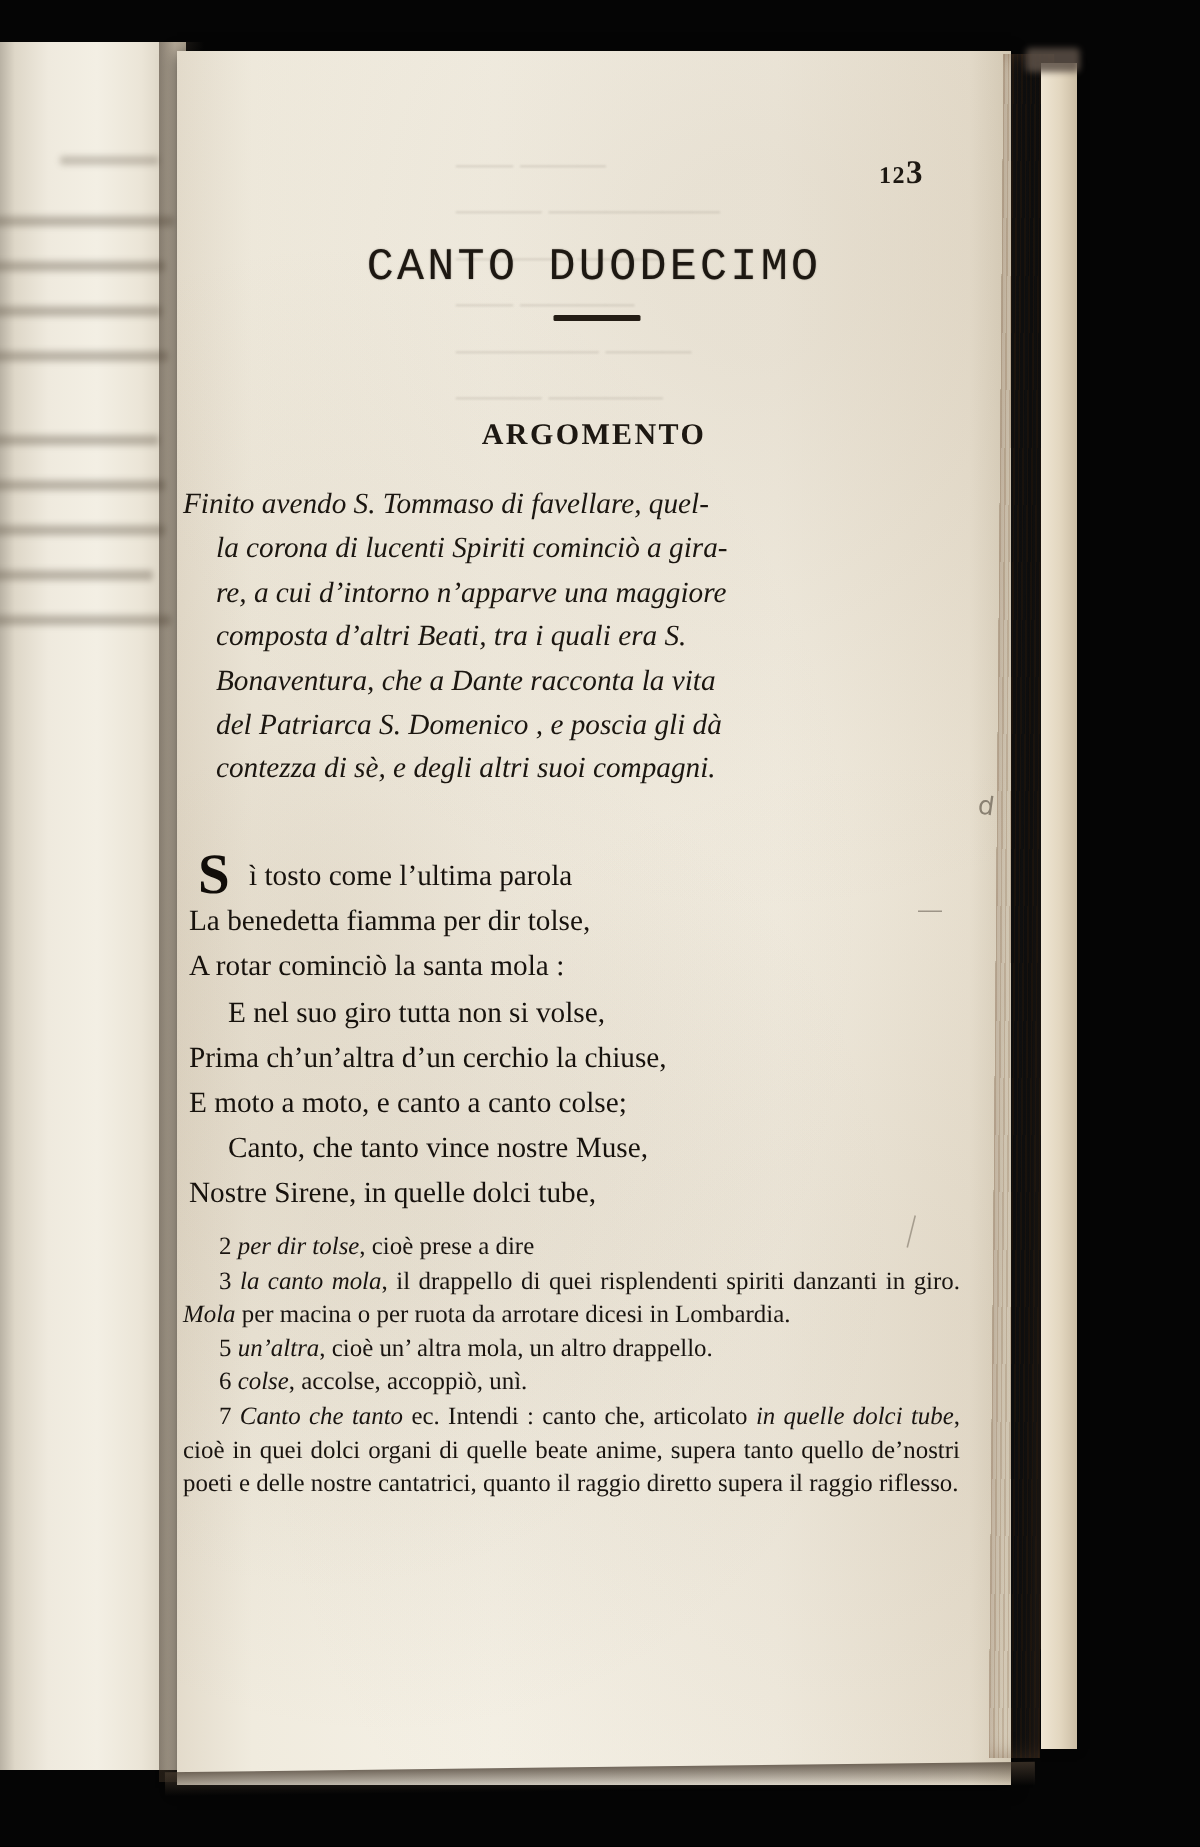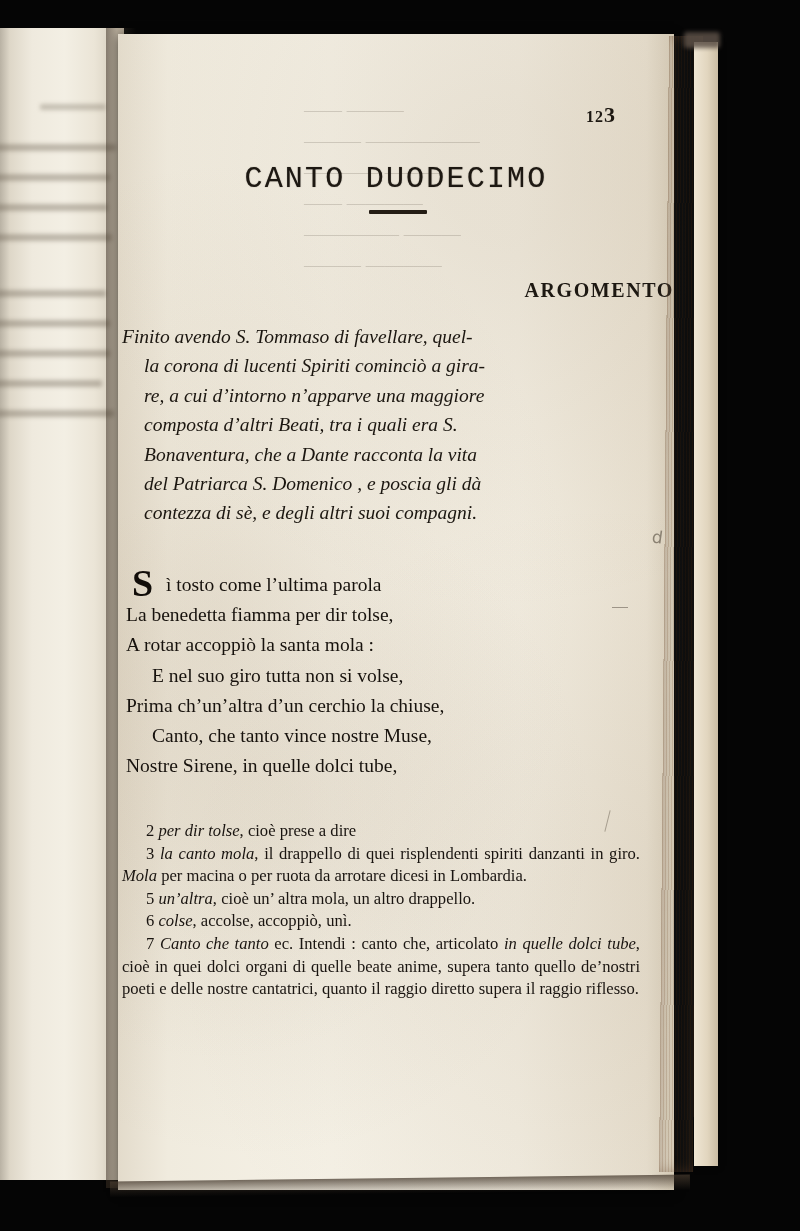--- a/index.html
+++ b/index.html
@@ -200,21 +200,21 @@
     width: 58px;
     margin-left: -27px;
     height: 4px;
     background: #241d15;
     border-radius: 1px;
   }
   #argomento-heading {
     position: absolute;
     left: 0; right: 0;
     top: 228px;
-    text-align: right;
+    text-align: center;
     font-size: 20px;
     letter-spacing: 1.6px;
     font-family: "Liberation Serif", serif;
   }
 
   
   #argomento-body {
     position: absolute;
     left: 4px;
     top: 288px;
@@ -340,23 +340,24 @@
       <span class="ln i1">composta d’altri Beati, tra i quali era S.</span>
       <span class="ln i1">Bonaventura, che a Dante racconta la vita</span>
       <span class="ln i1">del Patriarca S. Domenico , e poscia gli dà</span>
       <span class="ln i1">contezza di sè, e degli altri suoi compagni.</span>
     </div>
 
     <div id="dropcap">S</div>
     <div id="verse">
       <span class="vl first">ì tosto come l’ultima parola</span>
       <span class="vl">La benedetta fiamma per dir  tolse,</span>
-      <span class="vl">A rotar accoppiò la santa mola :</span>
+      <span class="vl">A rotar cominciò la santa mola :</span>
       <span class="vl indent">E nel suo giro tutta non si volse,</span>
       <span class="vl">Prima ch’un’altra d’un cerchio la chiuse,</span>
+      <span class="vl">E moto a moto, e canto a canto colse;</span>
       <span class="vl indent">Canto, che tanto vince nostre Muse,</span>
       <span class="vl">Nostre Sirene, in quelle dolci tube,</span>
     </div>
 
     <div id="notes">
       <p class="note"><span class="num">2</span>&nbsp;<i>per dir tolse</i><span>, cioè prese  a dire</span></p>
 
       <p class="note"><span class="num">3</span>&nbsp;<i>la canto mola</i><span>, il  drappello  di  quei risplendenti spiriti danzanti in giro. </span><i>Mola</i><span> per macina o per  ruota da arrotare dicesi in Lombardia.</span></p>
 
       <p class="note"><span class="num">5</span>&nbsp;<i>un’altra</i><span>, cioè un’ altra mola, un altro drappello.</span></p>

